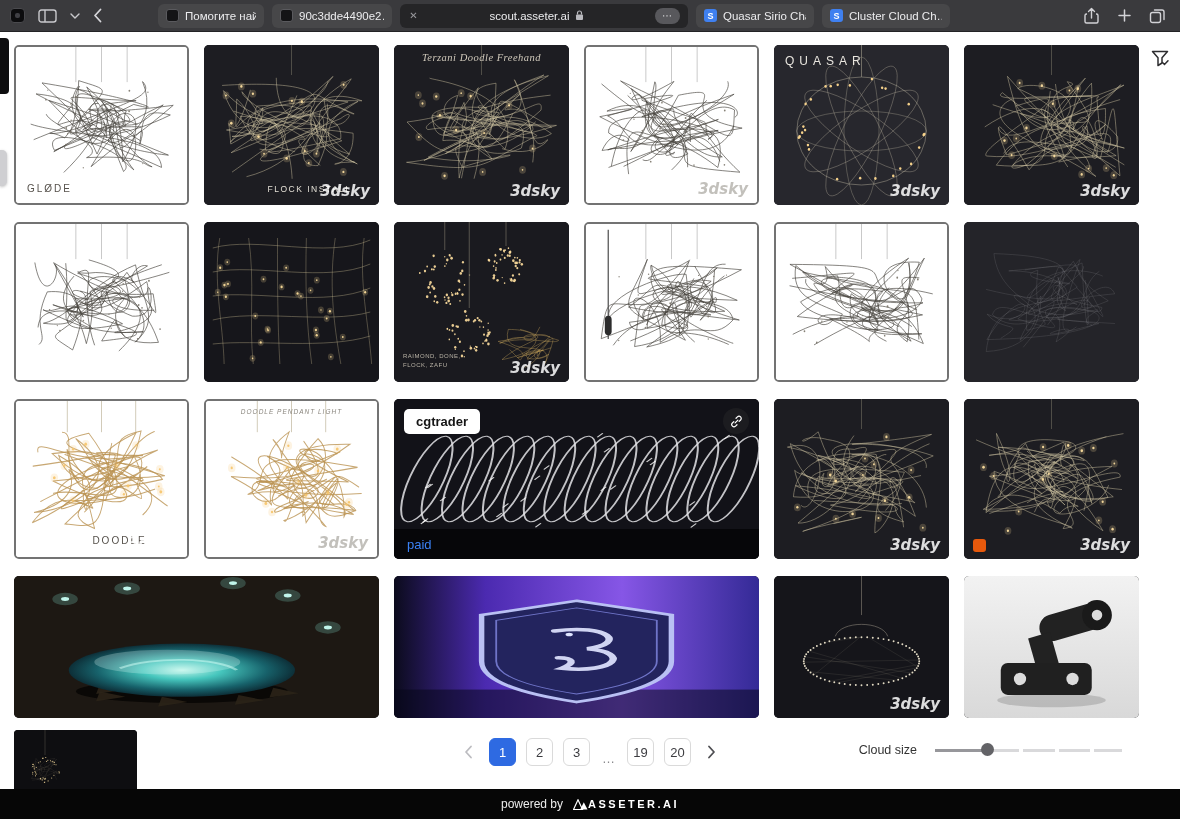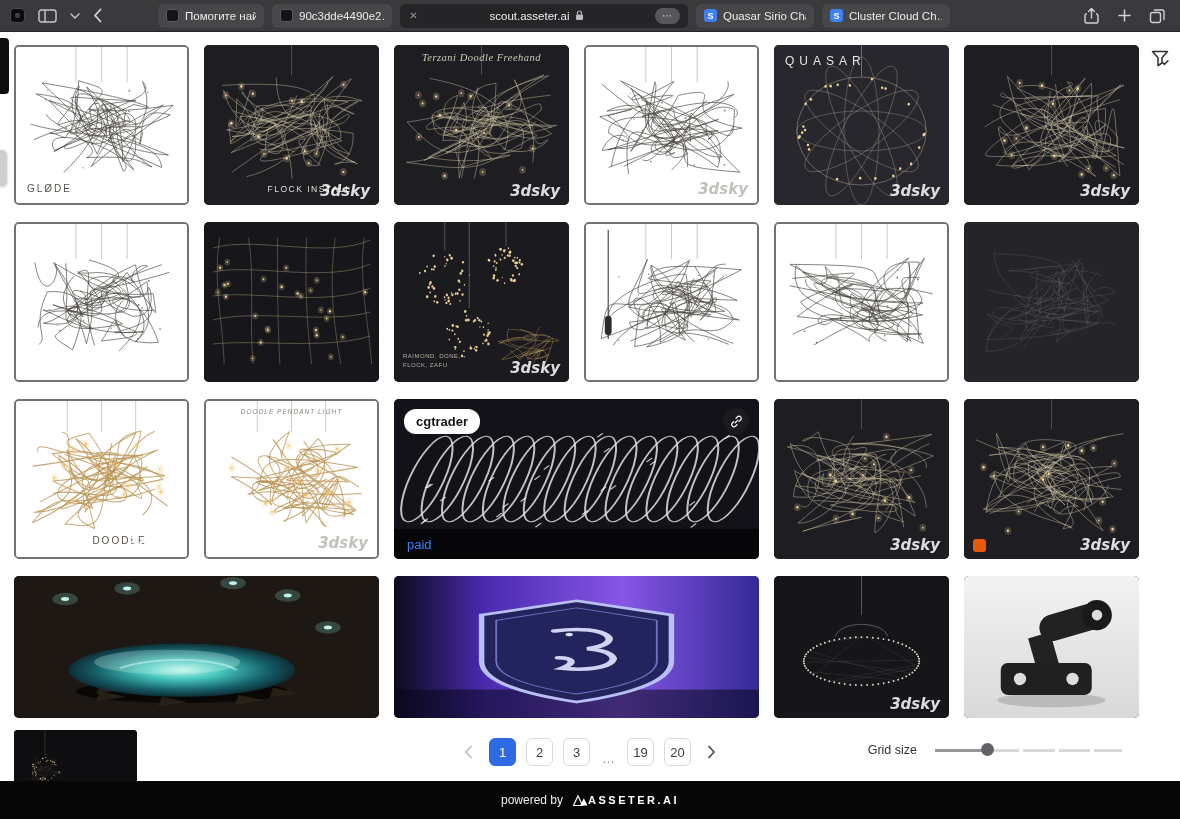--- a/index.html
+++ b/index.html
@@ -51,21 +51,21 @@
   .t-quasar{color:#e9e6df;font-size:12px;letter-spacing:5px;}
   .t-tiny-light{color:#b9b3a6;font-size:6px;letter-spacing:.5px;white-space:pre-line;line-height:1.5;}
   .p-tl{top:9px;left:11px;}
   .p-tc{top:7px;left:0;right:0;text-align:center;font-style:italic;}
   .p-bl{bottom:9px;left:11px;}
   .p-bc{bottom:11px;left:0;right:0;text-align:center;margin-left:36px;}
   .p-blu{bottom:12px;left:9px;}
   .wm{position:absolute;right:9px;bottom:5px;font-weight:800;font-style:italic;font-size:15px;z-index:2;font-family:"DejaVu Sans",sans-serif;}
   .wm.light{color:rgba(255,255,255,.85);}
   .wm.dark{color:rgba(120,115,105,.45);}
-  .chip{position:absolute;top:10px;left:10px;background:#fff;color:#151515;font-size:13px;font-weight:700;padding:5px 12px;border-radius:12px;z-index:2;}
+  .chip{position:absolute;top:10px;left:10px;background:#fff;color:#151515;font-size:13px;font-weight:700;padding:5px 12px;border-radius:5px;z-index:2;}
   .linkchip{position:absolute;top:9px;right:10px;width:26px;height:26px;border-radius:50%;background:rgba(30,30,34,.85);display:flex;align-items:center;justify-content:center;z-index:2;cursor:pointer;}
   .capbar{position:absolute;left:0;right:0;bottom:0;height:30px;background:rgba(6,6,8,.9);display:flex;align-items:center;gap:10px;padding:0 13px;z-index:2;}
   .cap{flex:1;color:#fafafa;font-size:13.5px;}
   .badge-paid{color:#3b82f6;font-size:13px;}
   .cicon{position:absolute;left:9px;bottom:7px;width:13px;height:13px;border-radius:3px;z-index:2;}
 
   .query-thumb{position:absolute;left:14px;top:698px;width:123px;height:65px;border-radius:4px;overflow:hidden;background:#0e0e11;cursor:pointer;}
 
   .pager{position:absolute;top:706px;left:50%;transform:translateX(-50%);display:flex;align-items:center;gap:10px;}
   .pbtn{width:27px;height:28px;border-radius:6px;border:1px solid #dadada;background:#fff;color:#3c3c40;font-size:13px;font-family:inherit;cursor:pointer;padding:0;}
@@ -73,21 +73,21 @@
   .pell{color:#8a8a8e;font-size:13px;margin:0 2px;align-self:flex-end;}
   .pnav{border:none;background:none;padding:2px 6px;cursor:pointer;display:flex;align-items:center;}
 
   .gridsize{position:absolute;top:704px;right:58px;display:flex;align-items:center;gap:18px;height:28px;}
   .gs-label{font-size:12.5px;color:#333;}
   .slider{position:relative;width:187px;height:14px;cursor:pointer;}
   .strack{position:absolute;top:6px;left:0;right:0;height:2.5px;background:linear-gradient(90deg,#97979b var(--p,28%),#d9d9db var(--p,28%));}
   .stick{position:absolute;top:5px;width:4px;height:5px;background:#fff;}
   .sknob{position:absolute;top:0;left:var(--p,28%);width:13px;height:13px;margin-left:-6px;border-radius:50%;background:#636367;}
 
-  .footer{position:absolute;left:0;bottom:0;right:0;height:38px;background:#060606;display:flex;align-items:center;justify-content:center;gap:10px;}
+  .footer{position:absolute;left:0;bottom:0;right:0;height:30px;background:#060606;display:flex;align-items:center;justify-content:center;gap:10px;}
   .f-powered{font-size:12px;color:#ececec;}
   .brand{display:flex;align-items:center;gap:0;font-size:11px;font-weight:700;letter-spacing:2.5px;color:#fff;cursor:pointer;}
 </style>
 </head>
 <body>
 
 <div class="page">
 
   <div class="chrome">
     <div class="cl">
@@ -1179,21 +1179,21 @@
         <button class="pbtn">19</button>
         <button class="pbtn">20</button>
         <button class="pnav">
           <svg width="9" height="14" viewBox="0 0 9 14">
             <path d="M2 1.5 L7 7 L2 12.5" stroke="#4e4e52" stroke-width="1.8" fill="none" stroke-linecap="round" stroke-linejoin="round"></path>
           </svg>
         </button>
       </div>
 
     <div class="gridsize">
-      <span class="gs-label">Grid size</span>
+      <span class="gs-label">Cloud size</span>
       <div class="slider" style="--p: 28%;">
         <div class="strack"></div>
         <div class="stick" style="left:45%"></div>
         <div class="stick" style="left:64%"></div>
         <div class="stick" style="left:83%"></div>
         <div class="sknob"></div>
       </div>
     </div>
   </div>
 

